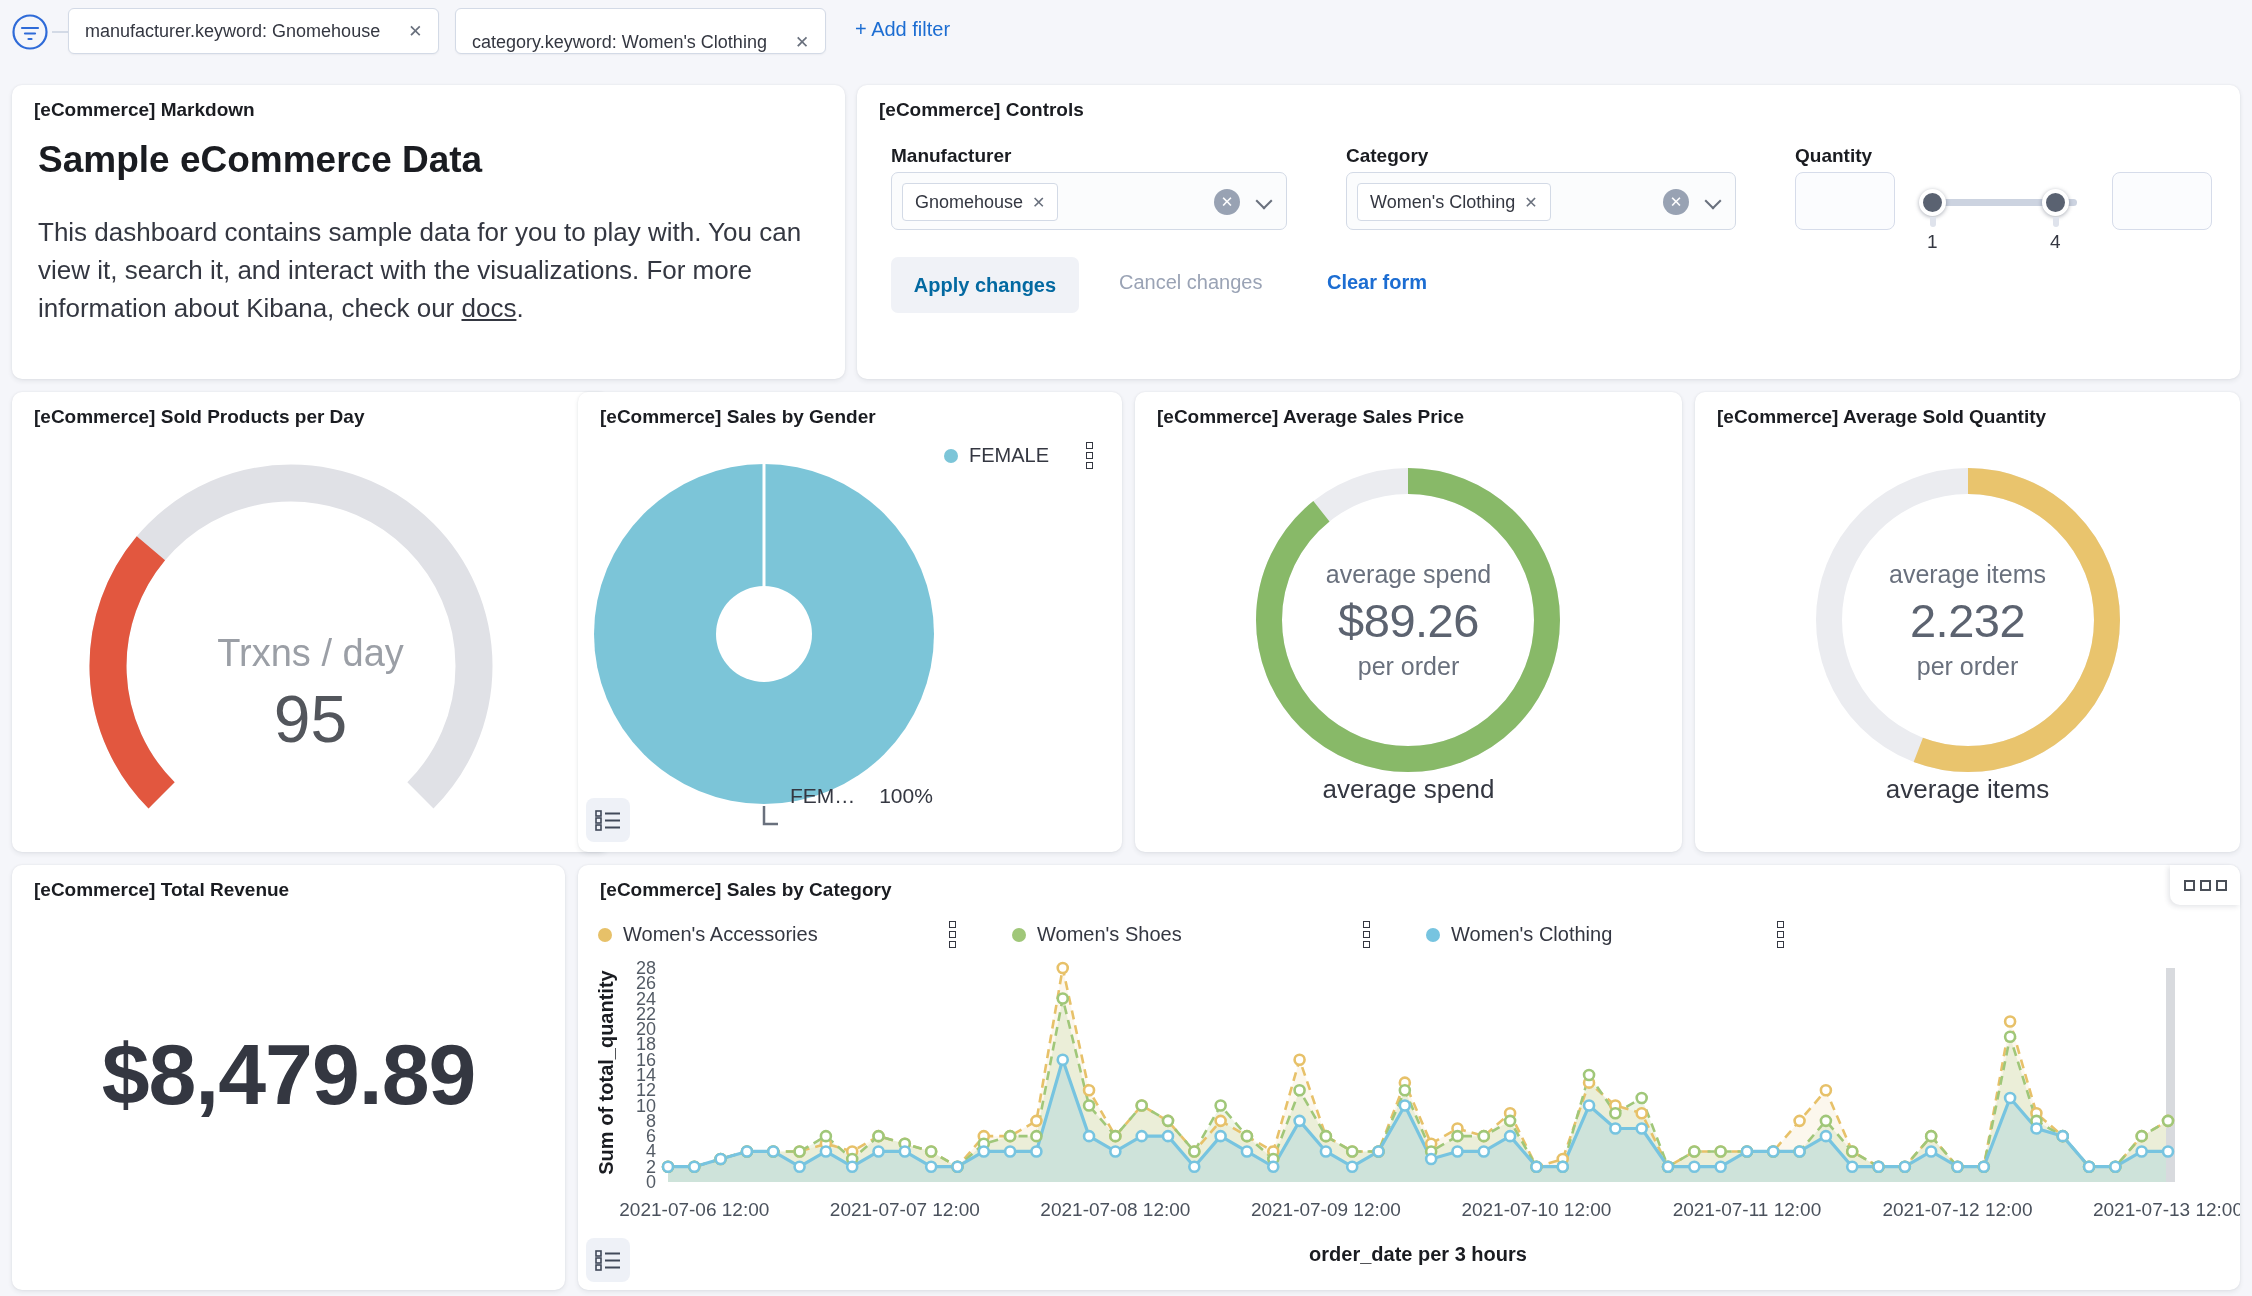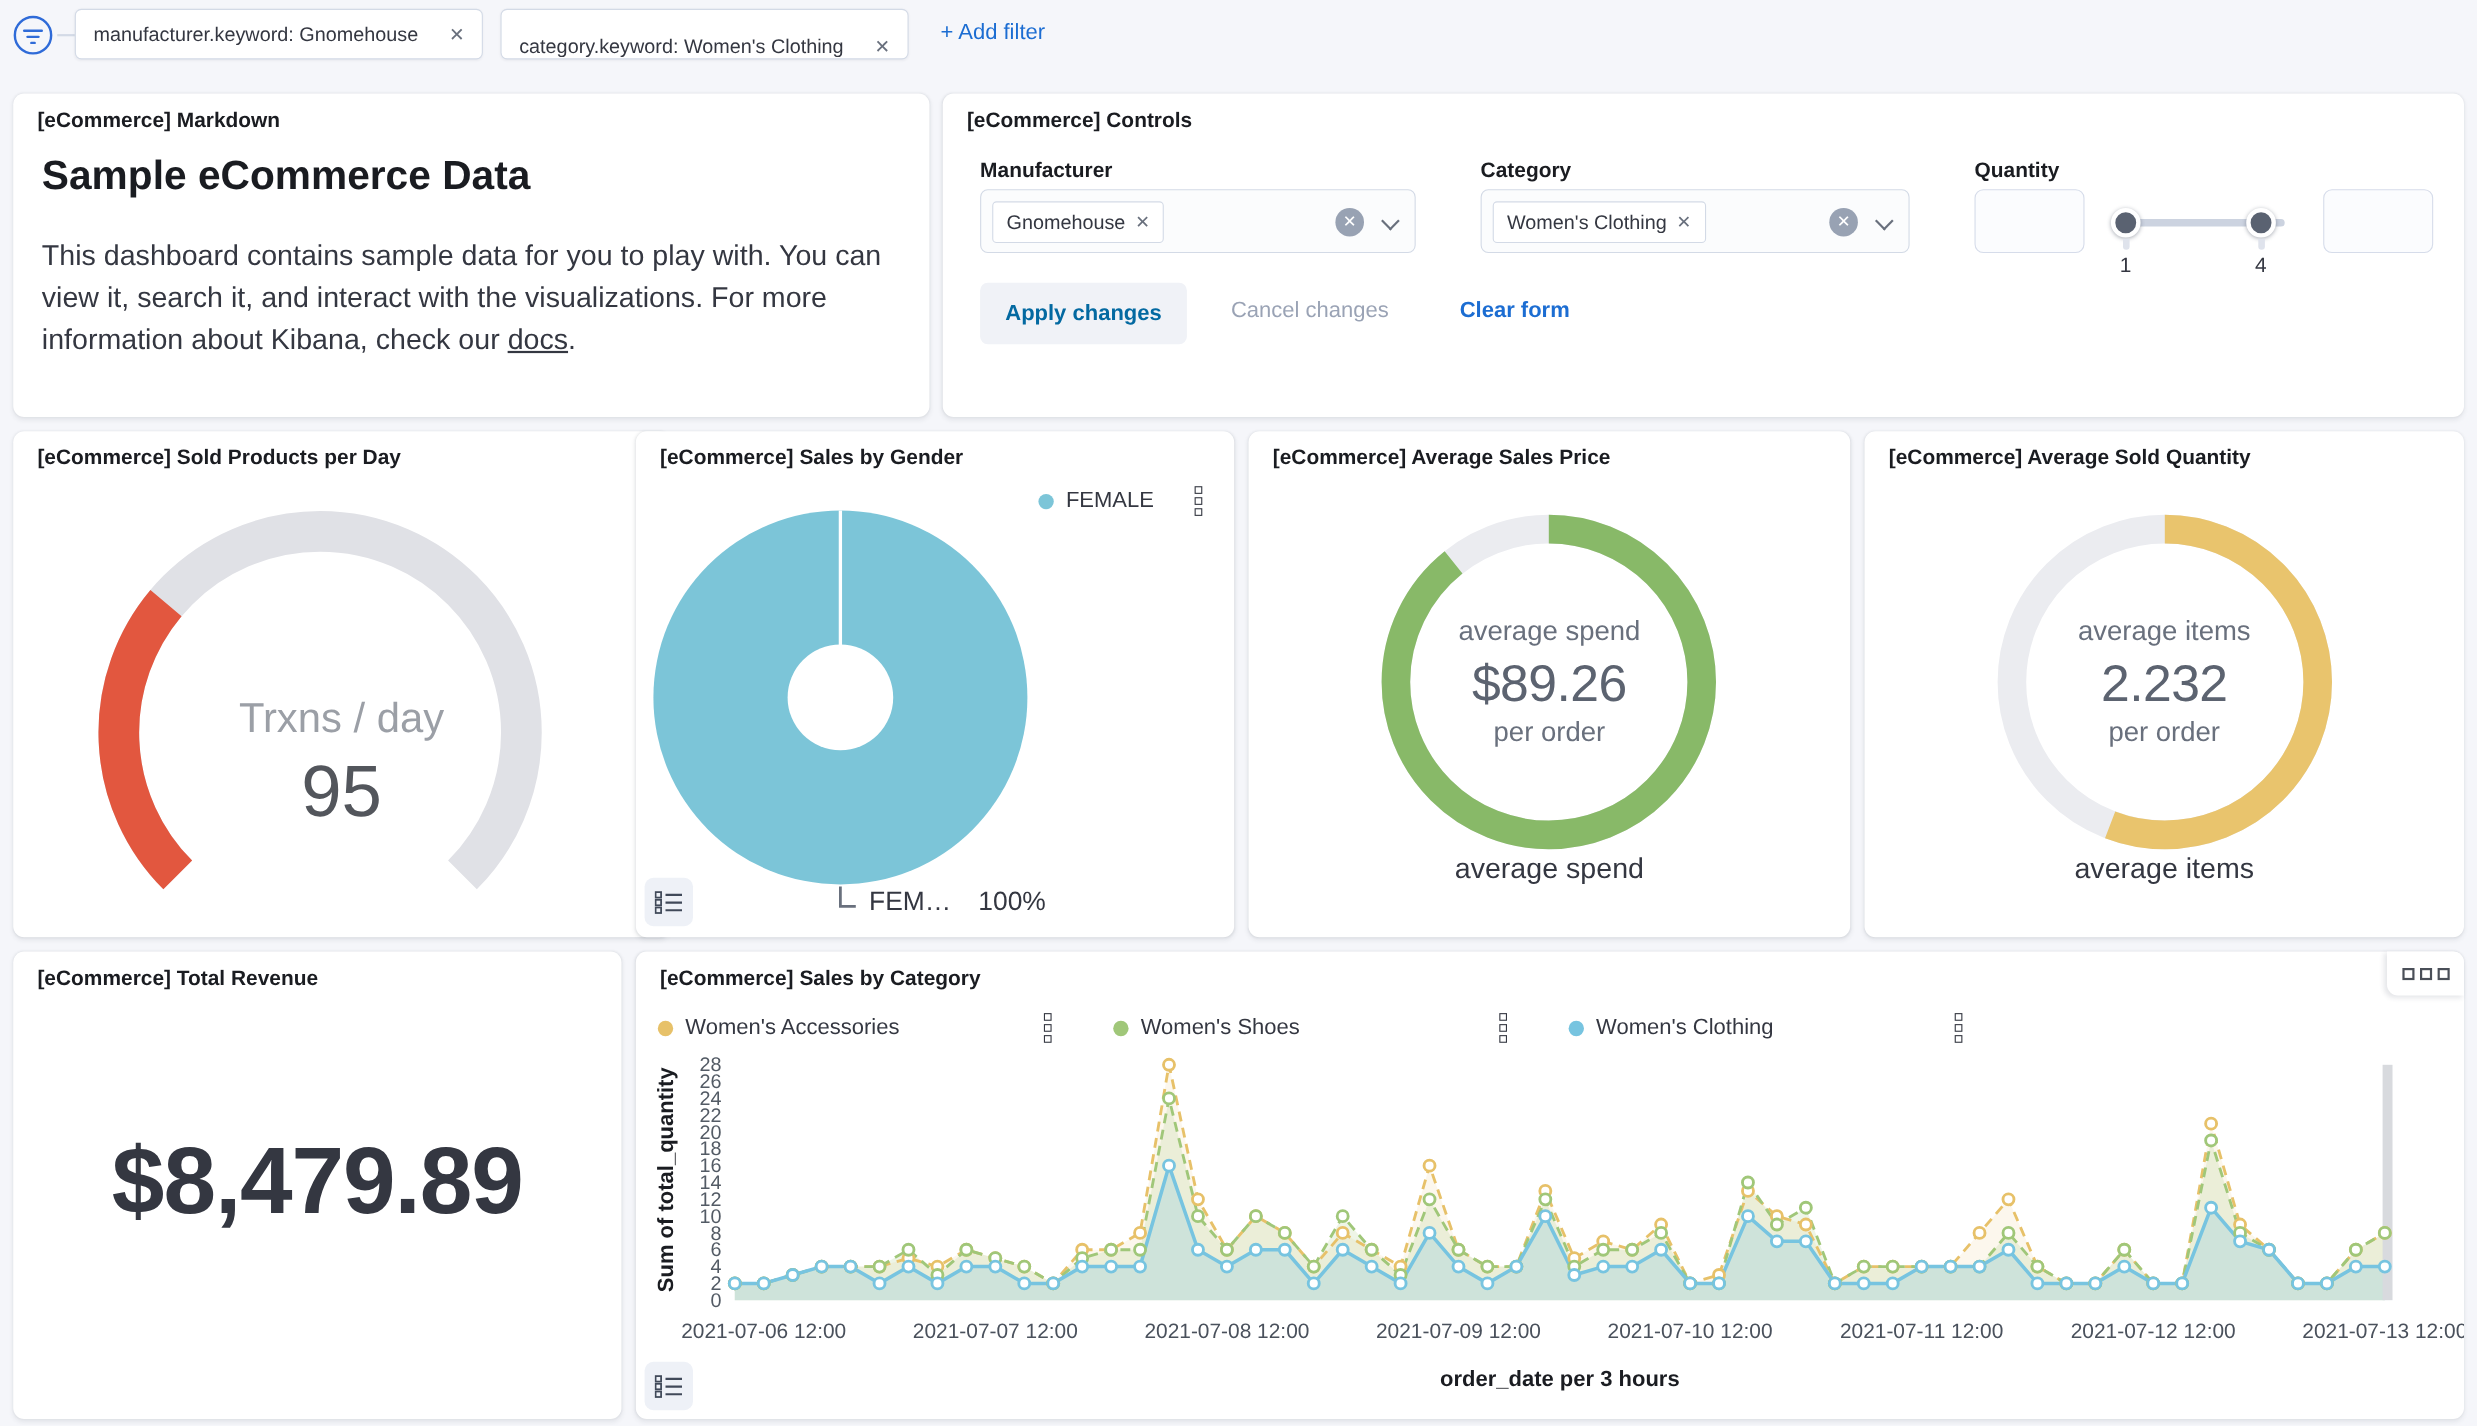--- a/index.html
+++ b/index.html
@@ -167,21 +167,21 @@
     </svg>
     <div style="position:absolute; left:366px; top:52px;" class="legend-item">
       <span class="legend-dot" id="gender-dot" style="background: rgb(124, 197, 216);"></span>
       <span>FEMALE</span>
     </div>
     <div class="dots-icon" style="position:absolute; left:508px; top:50px;">
         <i></i>
         <i></i>
         <i></i>
       </div>
-    <div style="position:absolute; left:212px; top:414px; font-size:24px; color:#343741;">
+    <div style="position:absolute; left:212px; top:392px; font-size:21px; color:#343741;">
       <span>FEM…</span>
       <span style="margin-left:18px;">100%</span>
     </div>
     <button class="list-btn" style="left:8px; top:406px;">
       <svg width="26" height="24" viewBox="0 0 26 24">
         <rect x="1" y="3" width="5" height="5" fill="none" stroke="#404959" stroke-width="1.6"></rect>
           <line x1="10" y1="5.5" x2="25" y2="5.5" stroke="#404959" stroke-width="2"></line>
         <rect x="1" y="10" width="5" height="5" fill="none" stroke="#404959" stroke-width="1.6"></rect>
           <line x1="10" y1="12.5" x2="25" y2="12.5" stroke="#404959" stroke-width="2"></line>
         <rect x="1" y="17" width="5" height="5" fill="none" stroke="#404959" stroke-width="1.6"></rect>

